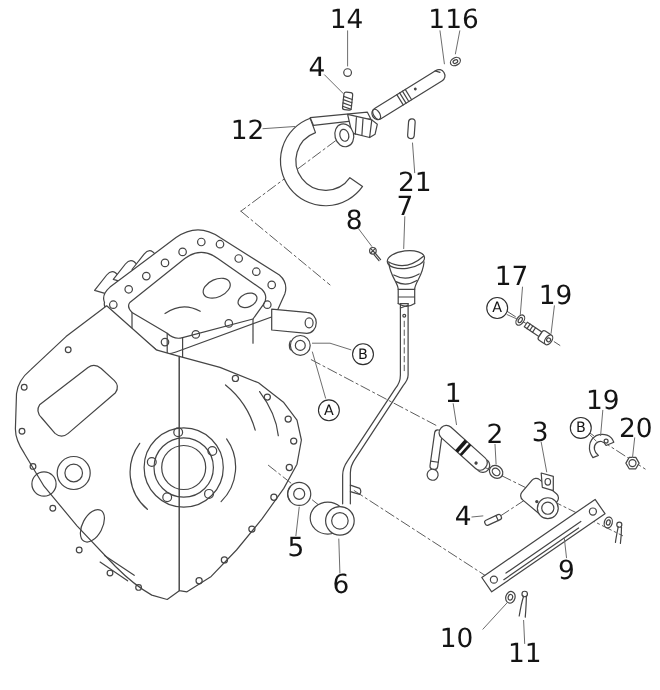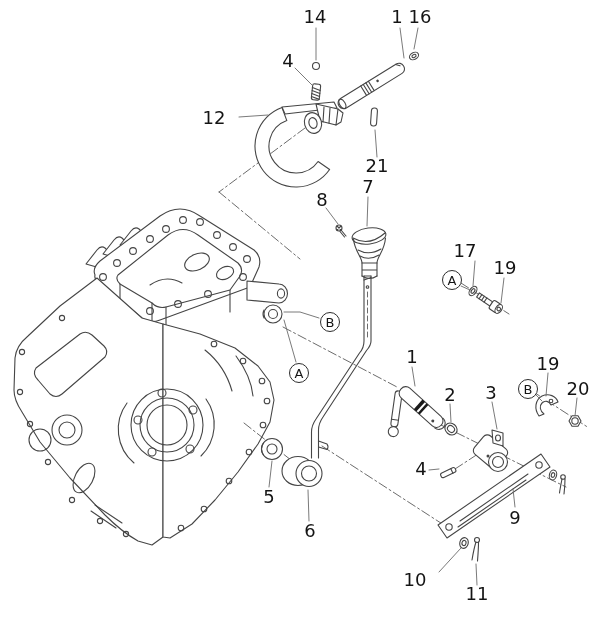--- a/index.html
+++ b/index.html
@@ -1,19 +1,19 @@
 <!DOCTYPE html>
 <html><head>
 <meta charset="utf-8">
 <style>
   html,body{margin:0;padding:0;background:#ffffff;}
   .stage{position:relative;width:600px;height:627px;background:#ffffff;overflow:hidden;
          font-family:"DejaVu Sans",sans-serif;}
   .stage svg{position:absolute;left:0;top:0;}
-  .lbl{position:absolute;transform:translate(-50%,-50%);font-size:18px;line-height:1;
+  .lbl{position:absolute;transform:translate(-50%,-50%);font-size:24px;line-height:1;
        color:#141414;white-space:nowrap;}
   .balloon{position:absolute;transform:translate(-50%,-50%);width:20px;height:20px;
        border:1.4px solid #2d2d2d;border-radius:50%;display:flex;align-items:center;
        justify-content:center;font-size:13px;color:#141414;background:#fff;box-sizing:border-box;}
 </style>
 </head>
 <body>
 
 <div class="stage">
 
@@ -300,21 +300,21 @@
 <div class="lbl" style="left:450px;top:395px">2</div>
 <div class="lbl" style="left:491px;top:393px">3</div>
 <div class="lbl" style="left:421px;top:469px">4</div>
 <div class="lbl" style="left:269px;top:497px">5</div>
 <div class="lbl" style="left:310px;top:531px">6</div>
 <div class="lbl" style="left:368px;top:187px">7</div>
 <div class="lbl" style="left:322px;top:200px">8</div>
 <div class="lbl" style="left:515px;top:518px">9</div>
 <div class="lbl" style="left:415px;top:580px">10</div>
 <div class="lbl" style="left:477px;top:594px">11</div>
-<div class="lbl" style="left:214px;top:118px">12</div>
+<div class="lbl" style="left:225px;top:118px">12</div>
 <div class="lbl" style="left:288px;top:61px">4</div>
 <div class="lbl" style="left:315px;top:17px">14</div>
 <div class="lbl" style="left:397px;top:17px">1</div>
 <div class="lbl" style="left:420px;top:17px">16</div>
 <div class="lbl" style="left:465px;top:251px">17</div>
 <div class="lbl" style="left:505px;top:268px">19</div>
 <div class="lbl" style="left:548px;top:364px">19</div>
 <div class="lbl" style="left:578px;top:389px">20</div>
 <div class="lbl" style="left:377px;top:166px">21</div>
 

